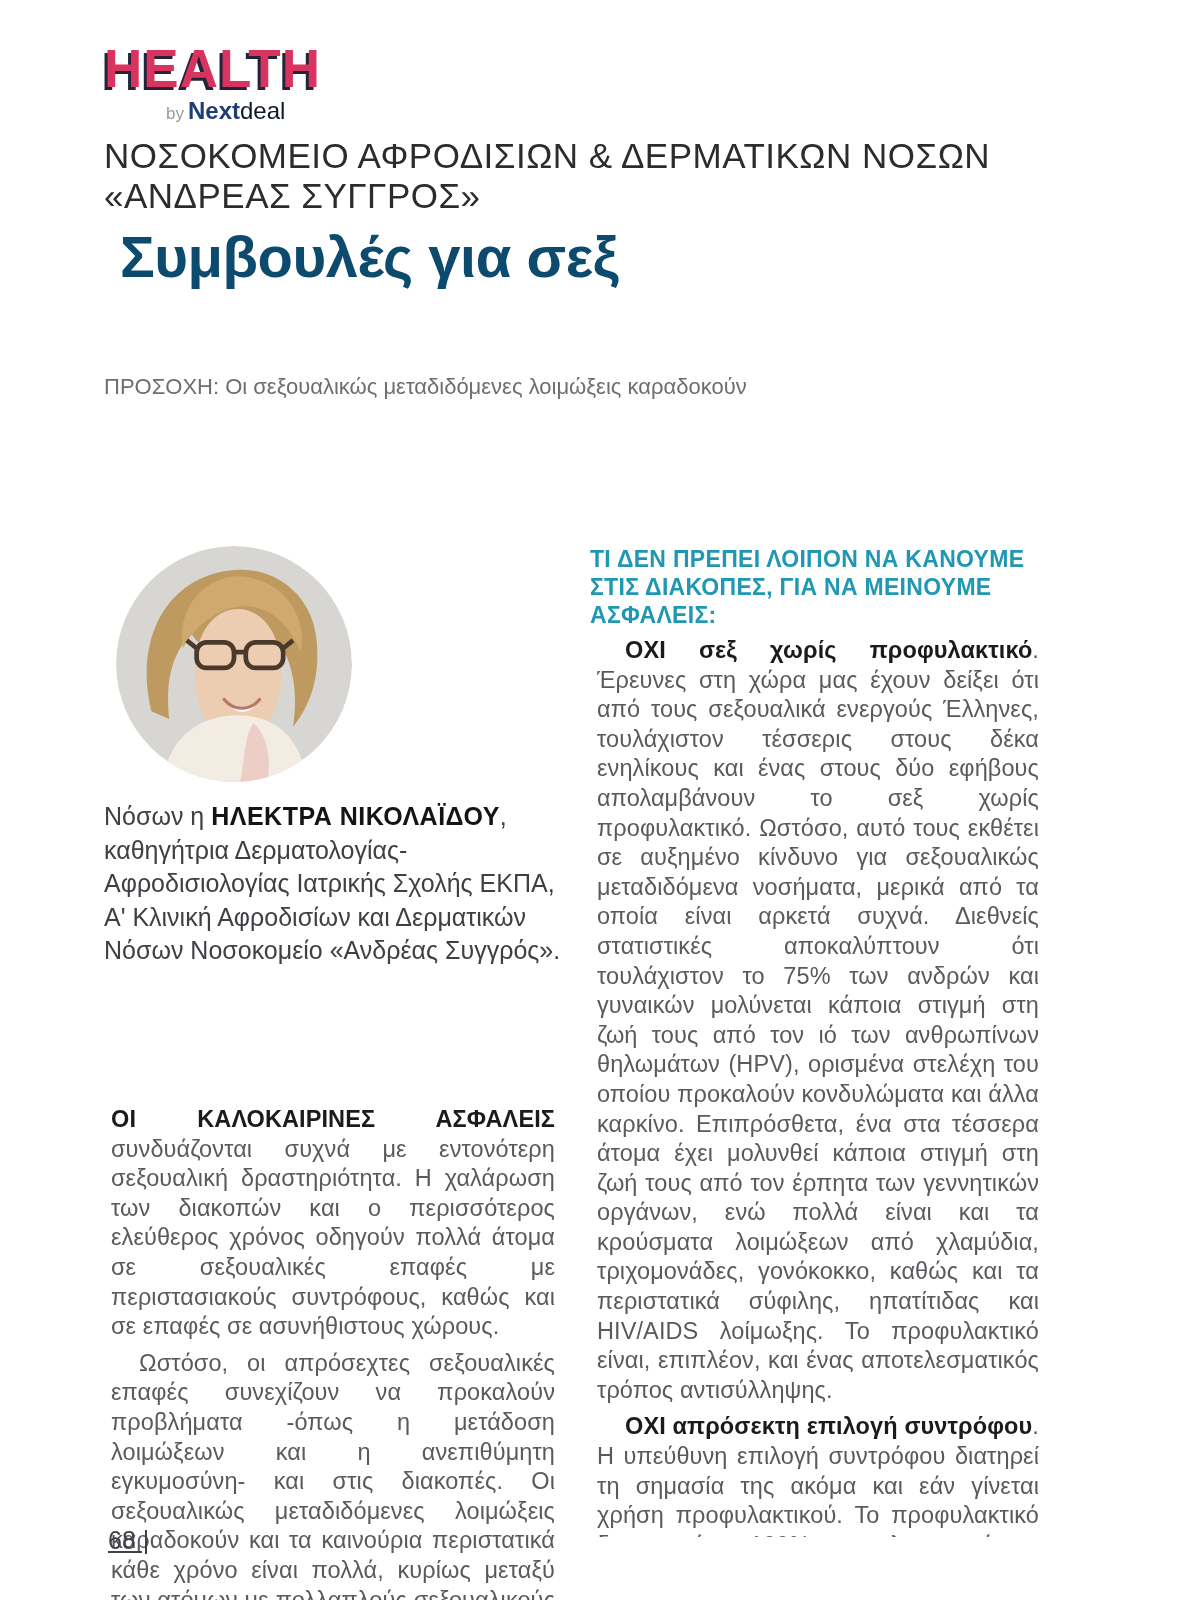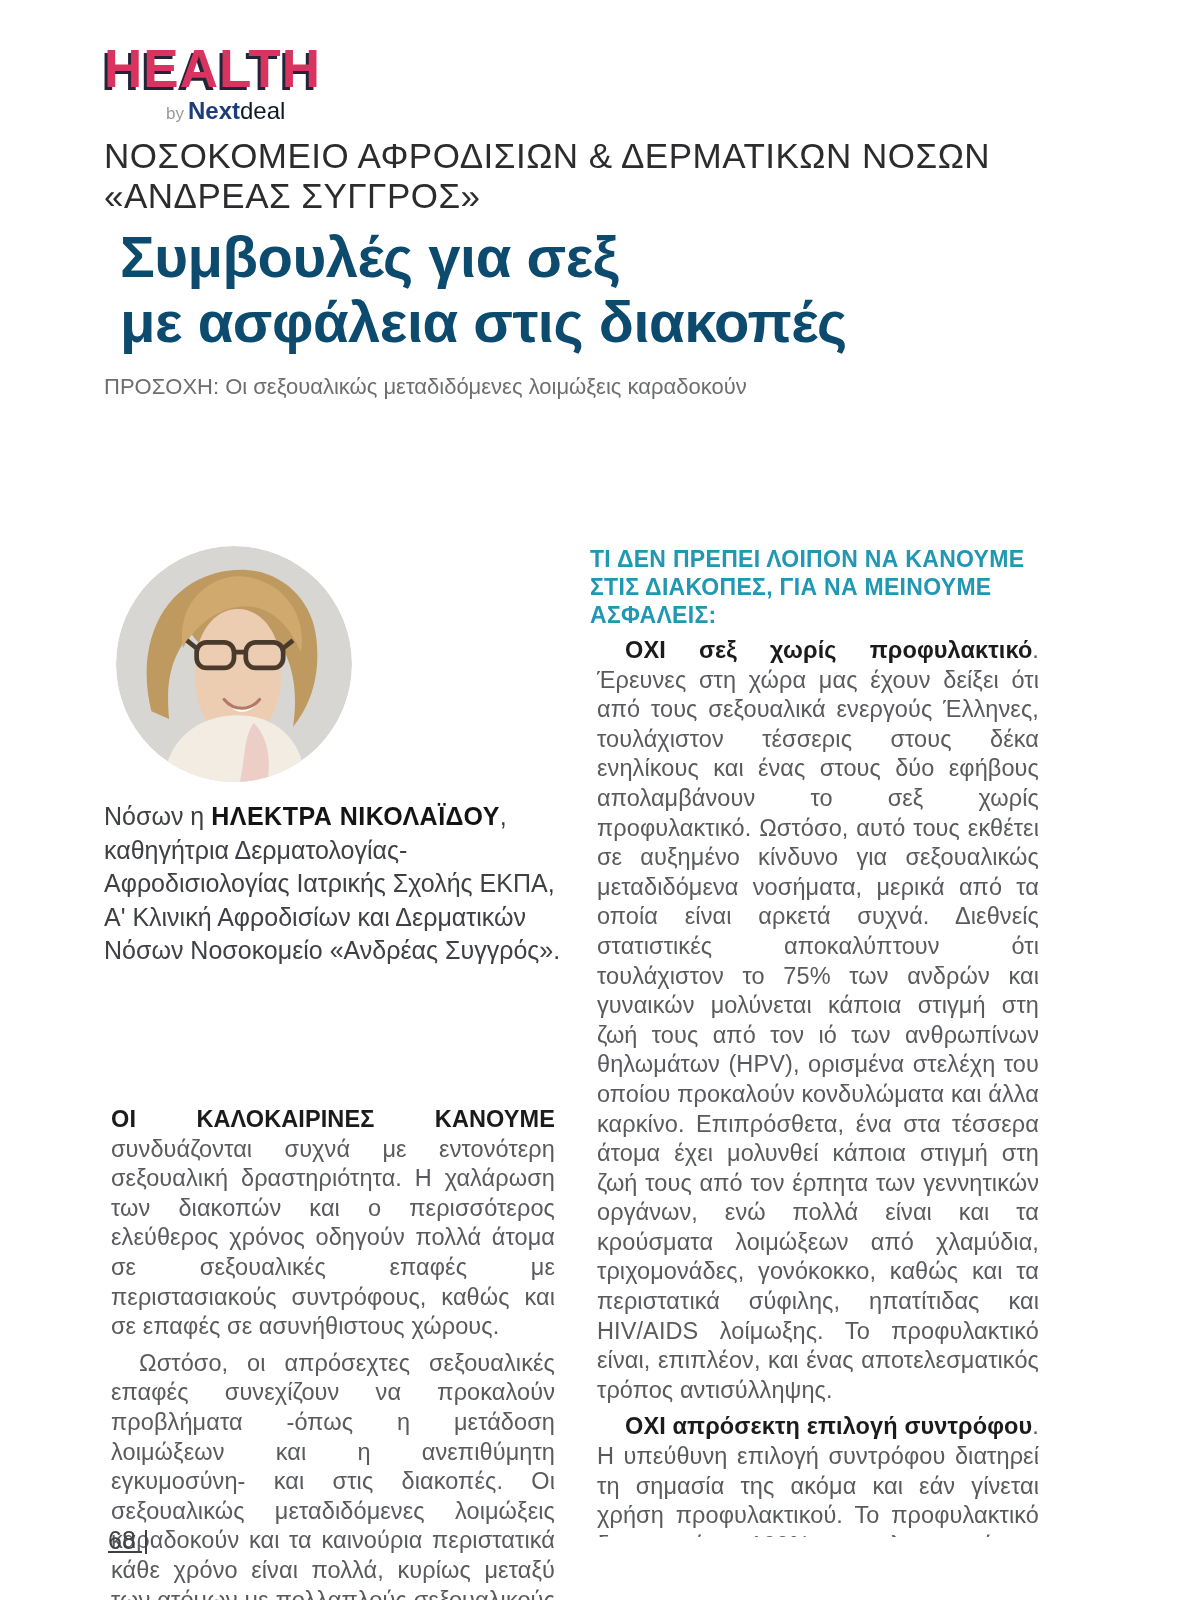--- a/index.html
+++ b/index.html
@@ -57,21 +57,20 @@
   <div class="logo-health">HEALTH</div>
   <div class="logo-sub">
     <span class="logo-by">by</span><span class="logo-next">Next</span><span class="logo-deal">deal</span>
   </div>
 </div>
 
 <div id="kicker" class="abs">ΝΟΣΟΚΟΜΕΙΟ ΑΦΡΟΔΙΣΙΩΝ &amp; ΔΕΡΜΑΤΙΚΩΝ ΝΟΣΩΝ «ΑΝΔΡΕΑΣ ΣΥΓΓΡΟΣ»</div>
 
 <div id="title" class="abs">
   <div>Συμβουλές για σεξ</div>
-  <div>με ασφάλεια στις διακοπές</div>
 </div>
 
 <div id="subtitle" class="abs">ΠΡΟΣΟΧΗ: Οι σεξουαλικώς μεταδιδόμενες λοιμώξεις καραδοκούν</div>
 
 <div id="photo" class="abs">
   <svg viewBox="0 0 120 120">
     <circle cx="60" cy="60" r="60" fill="#d8d6d2"></circle>
     <path d="M18,84 C10,52 22,22 50,14 C78,6 100,24 102,48 C104,68 98,82 90,92
              C93,72 89,60 84,50 C70,60 46,58 38,44 C29,56 25,66 27,88 Z" fill="#bf9a60"></path>
     <path d="M62,98 C48,98 40,84 40,64 C40,44 50,32 62,32 C74,32 84,44 84,64 C84,84 76,98 62,98 Z" fill="#edcdb2"></path>
@@ -89,21 +88,21 @@
     <path d="M70,90 C77,97 79,108 77,120 L63,120 C66,106 65,97 70,90 Z" fill="#e8b7b0" opacity="0.55"></path>
   </svg>
 </div>
 
 <div id="byline" class="abs">
   <span>Νόσων η </span><span class="author-name">ΗΛΕΚΤΡΑ ΝΙΚΟΛΑΪΔΟΥ</span><span>, καθηγήτρια Δερματολογίας-Αφροδισιολογίας Ιατρικής Σχολής ΕΚΠΑ, Α' Κλινική Αφροδισίων και Δερματικών Νόσων Νοσοκομείο «Ανδρέας Συγγρός».</span>
 </div>
 
 <div id="left-body" class="abs bodytext">
   <p>
-    <b class="lead">ΟΙ ΚΑΛΟΚΑΙΡΙΝΕΣ ΚΑΝΟΥΜΕ</b><span> συνδυάζονται συχνά με εντονότερη σεξουαλική δραστηριότητα. Η χαλάρωση των διακοπών και ο περισσότερος ελεύθερος χρόνος οδηγούν πολλά άτομα σε σεξουαλικές επαφές με περιστασιακούς συντρόφους, καθώς και σε επαφές σε ασυνήθιστους χώρους.</span>
+    <b class="lead">ΟΙ ΚΑΛΟΚΑΙΡΙΝΕΣ ΑΣΦΑΛΕΙΣ</b><span> συνδυάζονται συχνά με εντονότερη σεξουαλική δραστηριότητα. Η χαλάρωση των διακοπών και ο περισσότερος ελεύθερος χρόνος οδηγούν πολλά άτομα σε σεξουαλικές επαφές με περιστασιακούς συντρόφους, καθώς και σε επαφές σε ασυνήθιστους χώρους.</span>
   </p>
   <p class="indent">
     <span>Ωστόσο, οι απρόσεχτες σεξουαλικές επαφές συνεχίζουν να προκαλούν προβλήματα -όπως η μετάδοση λοιμώξεων και η ανεπιθύμητη εγκυμοσύνη- και στις διακοπές. Οι σεξουαλικώς μεταδιδόμενες λοιμώξεις καραδοκούν και τα καινούρια περιστατικά κάθε χρόνο είναι πολλά, κυρίως μεταξύ των ατόμων με πολλαπλούς σεξουαλικούς συντρόφους, που δεν χρησιμοποιούν πάντα προφυλακτικό.</span>
   </p>
 </div>
 
 <div id="right-col" class="abs">
   <h2 id="right-heading">ΤΙ ΔΕΝ ΠΡΕΠΕΙ ΛΟΙΠΟΝ ΝΑ ΚΑΝΟΥΜΕ ΣΤΙΣ ΔΙΑΚΟΠΕΣ, ΓΙΑ ΝΑ ΜΕΙΝΟΥΜΕ ΑΣΦΑΛΕΙΣ:</h2>
   <div class="bodytext">
     <p class="indent">

